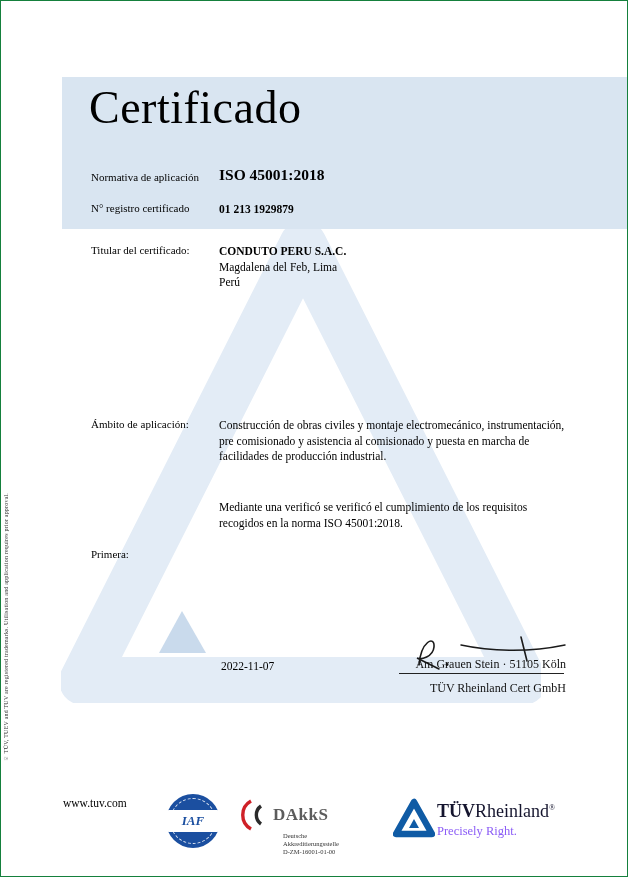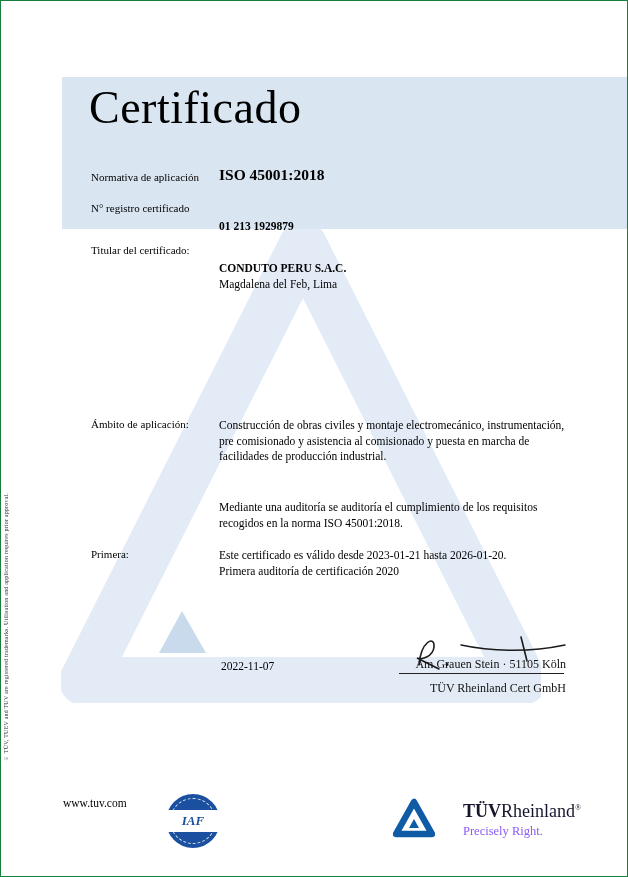--- a/index.html
+++ b/index.html
@@ -12,21 +12,21 @@
   
   .watermark { position:absolute; left:60px; top:222px; z-index:0; }
   
   .header-block {
     position:absolute; left:61px; top:76px; width:567px; height:152px;
     background:#d9e5f1; z-index:1;
   }
   .cert-title { left:88px; top:80px; font-size:46px; letter-spacing:0.5px; color:#000; }
   .lbl { font-size:11px; color:#000; }
   .val { font-size:11.5px; line-height:15.5px; color:#000; }
-  .bold { font-weight:bold;margin-top:17px; }
+  .bold { font-weight:bold; }
   .iso-val { font-size:15.5px; font-weight:bold; }
   .value-col { width:352px; }
   .small-right { width:205px; text-align:right; font-size:12px; line-height:11px; color:#111; }
   .sig-line { border-top:1px solid #222; width:165px; height:0; }
   .side-note {
     position:absolute; left:2px; top:330px; height:430px; z-index:2;
     writing-mode:vertical-rl; transform:rotate(180deg);
     font-size:6px; color:#333; letter-spacing:0.2px; white-space:nowrap;
   }
   .tuvcom { font-size:11.5px; }
@@ -36,21 +36,21 @@
   .iaf::before { content:""; position:absolute; inset:4px; border-radius:50%;
                  border:1.5px dashed rgba(255,255,255,0.85); }
   .iaf-inner { width:56px; height:22px; background:#fff; display:flex; align-items:center;
                justify-content:center; font-weight:bold; font-style:italic;
                font-size:13px; color:#1b4fa0; border-radius:3px; }
   
   .dakks-row { display:flex; align-items:center; gap:2px; }
   .dakks-word { font-size:17px; font-weight:bold; color:#5c5c5c; letter-spacing:0.5px; }
   .dakks-sub { margin-left:46px; margin-top:1px; font-size:6.5px; line-height:8px; color:#333; }
   
-  .tuv-row { display:flex; align-items:flex-start; gap:28px; }
+  .tuv-row { display:flex; align-items:flex-start; gap:2px; }
   .tuv-word { font-size:18px; color:#15152e; line-height:20px; }
   .tuv-word .b { font-weight:bold; }
   .tuv-word sup { font-size:8px; }
   .tuv-tag { font-size:12.5px; color:#8b5cf6; margin-top:3px; }
 </style>
 </head>
 <body>
 
 <div class="page">
 
@@ -68,52 +68,63 @@
   <div class="abs lbl" style="left:90px; top:170px;">Normativa de aplicación</div>
   <div class="abs iso-val" style="left:218px; top:165px;">ISO 45001:2018</div>
 
   <div class="abs lbl" style="left:90px; top:201px;">N° registro certificado</div>
   <div class="abs val bold" style="left:218px; top:201px;">01 213 1929879</div>
 
   <div class="abs lbl" style="left:90px; top:243px;">Titular del certificado:</div>
   <div class="abs val value-col" style="left:218px; top:243px;">
     <div class="bold">CONDUTO PERU S.A.C.</div>
     <div>Magdalena del Feb, Lima</div>
+    <div>Perú</div>
   </div>
 
   <div class="abs lbl" style="left:90px; top:417px;">Ámbito de aplicación:</div>
   <div class="abs val value-col" style="left:218px; top:417px;">Construcción de obras civiles y montaje electromecánico, instrumentación, pre comisionado y asistencia al comisionado y puesta en marcha de facilidades de producción industrial.</div>
 
-  <div class="abs val value-col" style="left:218px; top:499px;">Mediante una auditoría se auditoría el cumplimiento de los requisitos recogidos en la norma ISO 45001:2018.</div>
+  <div class="abs val value-col" style="left:218px; top:499px;">Mediante una verificó se verificó el cumplimiento de los requisitos recogidos en la norma ISO 45001:2018.</div>
 
   <div class="abs lbl" style="left:90px; top:547px;">Primera:</div>
-  <div class="abs val value-col" style="left:218px; top:547px;">
-    <div>Este certificado es válido desde 2023-01-21 hasta 2026-01-20.</div>
-    <div>Primera auditoría de certificación 2020</div>
-  </div>
 
   <div class="abs val" style="left:220px; top:658px;">2022-11-07</div>
 
   <svg class="abs" style="left:398px; top:626px;" width="170" height="46" viewBox="0 0 170 46">
     <path d="M20 38 C22 14 36 8 35 20 C34 30 22 33 18 31 L40 42" fill="none" stroke="#1a1a1a" stroke-width="1.6" stroke-linecap="round"></path>
     <path d="M48 36 a1.5 1.5 0 1 0 0.1 0" fill="#1a1a1a"></path>
     <path d="M122 10 L128 34" fill="none" stroke="#1a1a1a" stroke-width="1.6" stroke-linecap="round"></path>
     <path d="M62 18 C90 24 128 26 166 18" fill="none" stroke="#1a1a1a" stroke-width="1.4" stroke-linecap="round"></path>
   </svg>
   <div class="abs sig-line" style="left:398px; top:672px;"></div>
 
   <div class="abs small-right" style="left:360px; top:682px;">TÜV Rheinland Cert GmbH</div>
   <div class="abs small-right" style="left:360px; top:658px;">Am Grauen Stein · 51105 Köln</div>
 
   <div class="abs tuvcom" style="left:62px; top:796px;">www.tuv.com</div>
 
   <div class="abs iaf" style="left:165px; top:793px;">
     <div class="iaf-inner">IAF</div>
   </div>
 
+  <div class="abs" style="left:236px; top:798px;">
+    <div class="dakks-row">
+      <svg width="34" height="32" viewBox="0 0 34 32">
+        <path d="M14 2 A16 16 0 0 0 14 30" fill="none" stroke="#cf2027" stroke-width="3.4"></path>
+        <path d="M24 7 A11 11 0 0 0 24 25" fill="none" stroke="#2b2b2b" stroke-width="3.4"></path>
+      </svg>
+      <span class="dakks-word">DAkkS</span>
+    </div>
+    <div class="dakks-sub">
+      <div>Deutsche</div>
+      <div>Akkreditierungsstelle</div>
+      <div>D-ZM-16001-01-00</div>
+    </div>
+  </div>
 
   <div class="abs tuv-row" style="left:392px; top:797px;">
     <svg width="42" height="40" viewBox="0 0 42 40">
       <polygon points="21,4 3,36 39,36" fill="none" stroke="#0f5ba5" stroke-width="6.5" stroke-linejoin="round"></polygon>
       <polygon points="16,30 26,30 21,21" fill="#0f5ba5"></polygon>
     </svg>
     <div>
       <div class="tuv-word">
         <span class="b">TÜV</span><span>Rheinland</span><sup>®</sup>
       </div>

